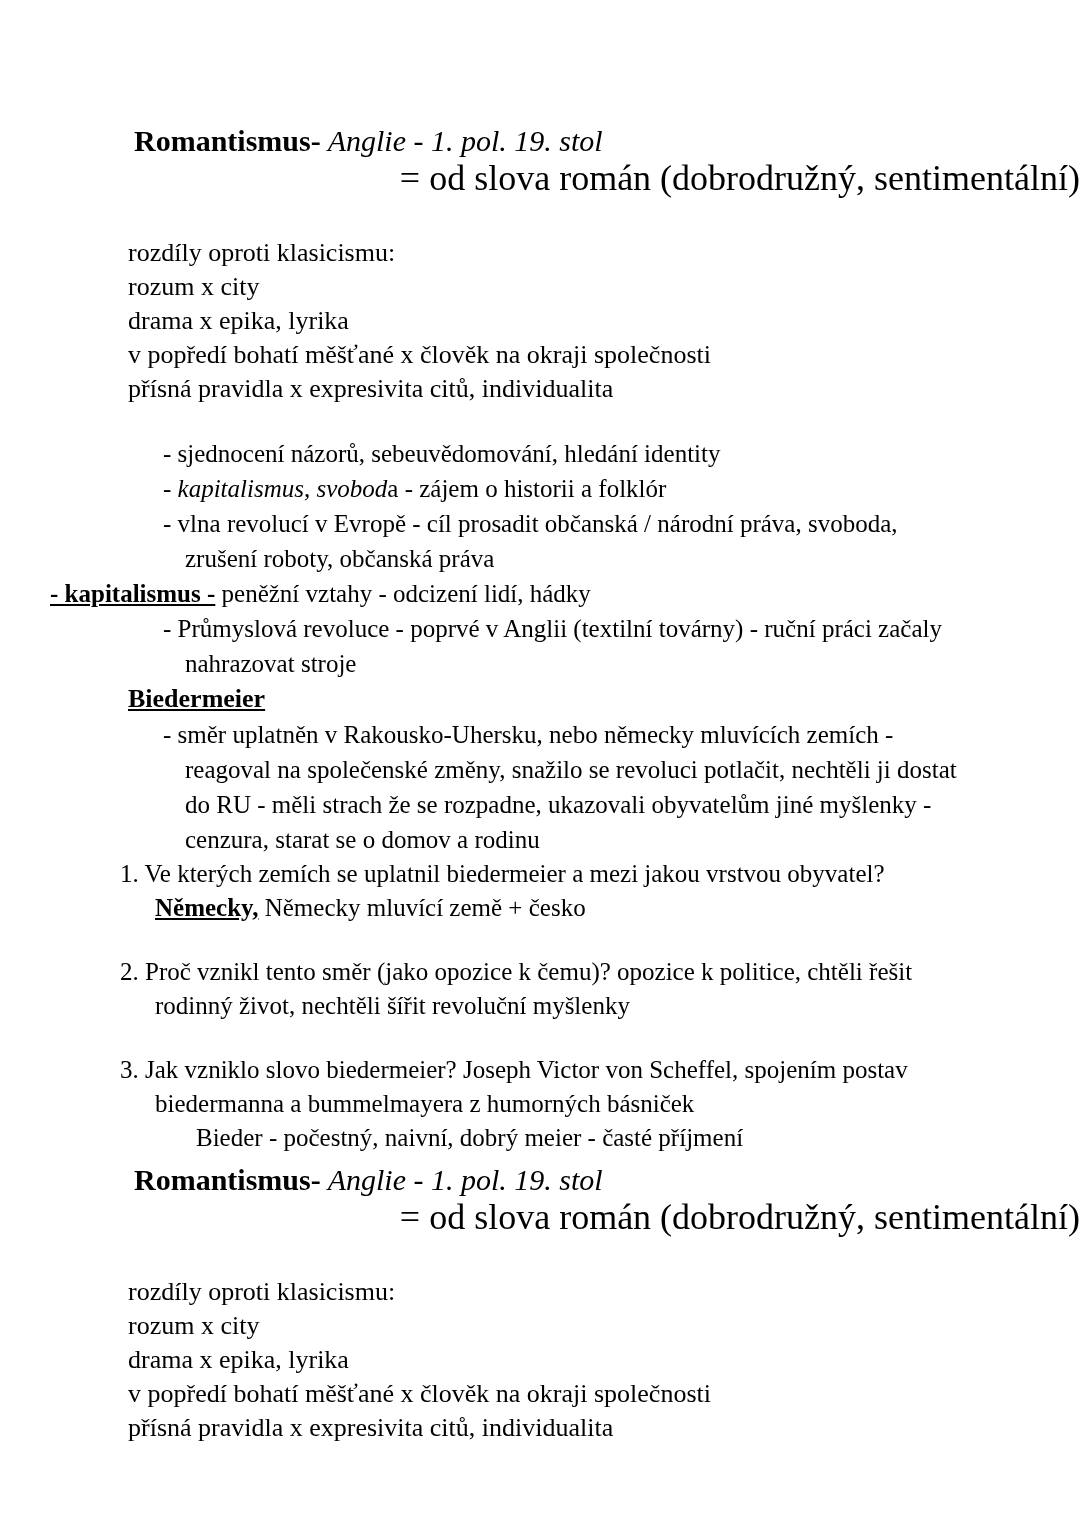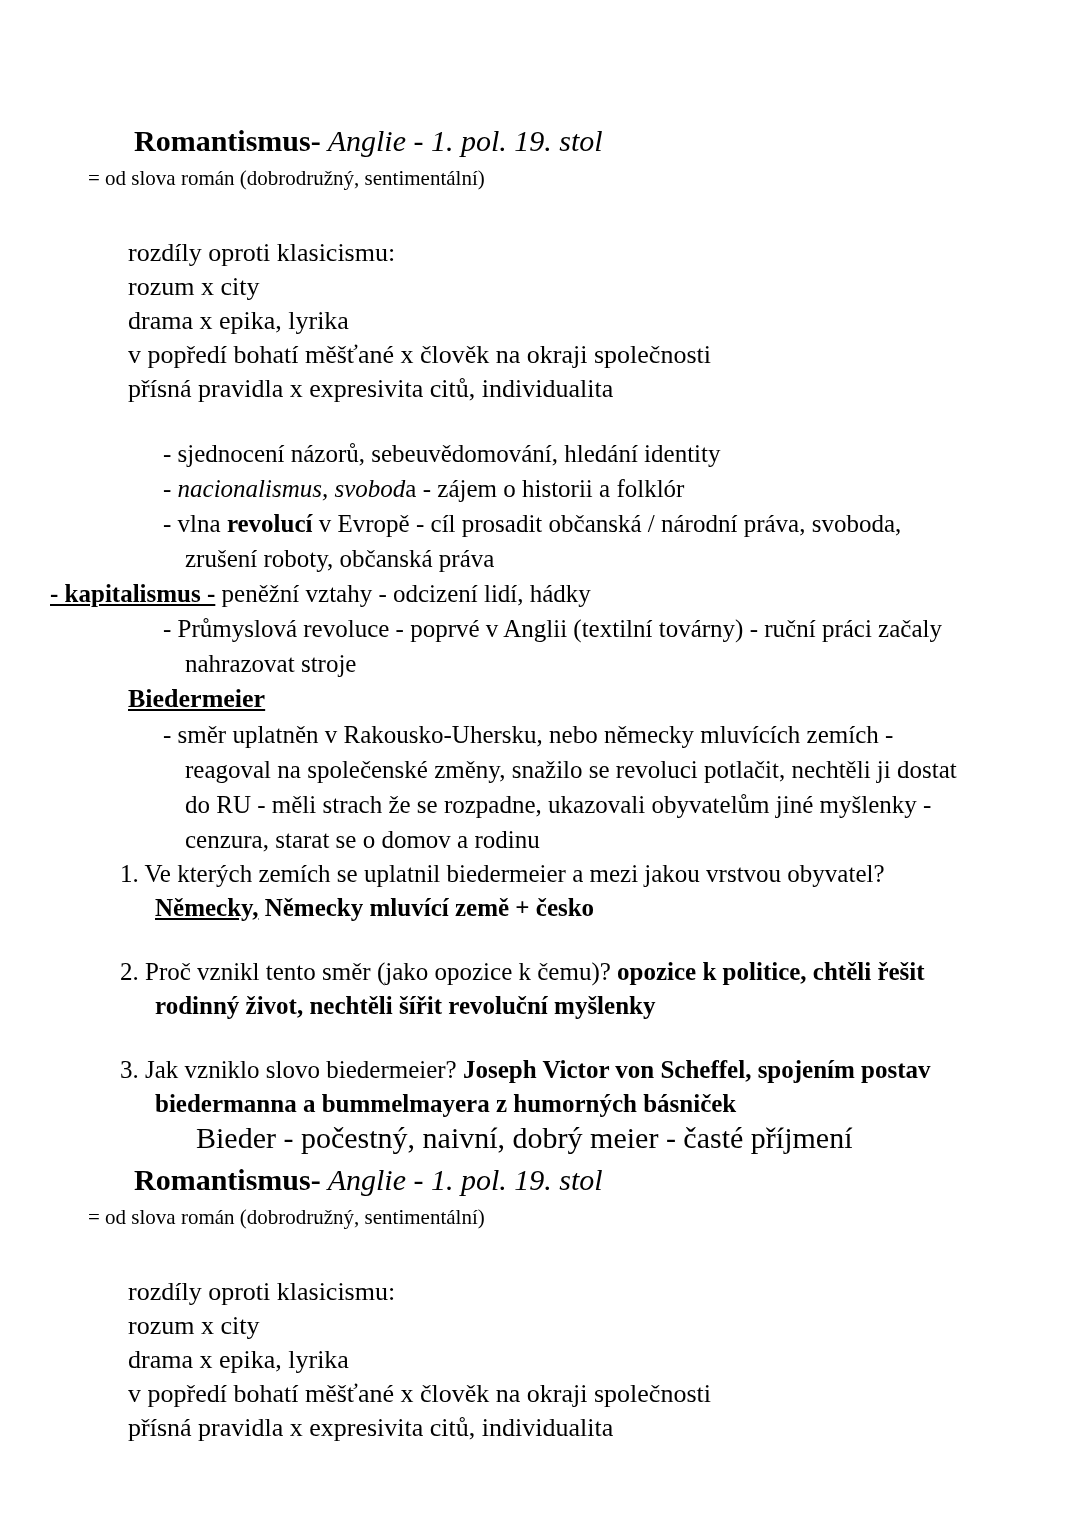--- a/index.html
+++ b/index.html
@@ -44,24 +44,25 @@
   .title-line .t-bold {
     font-weight: bold;
   }
   .title-line .t-ital {
     font-style: italic;
     font-weight: normal;
   }
 
   .subtitle-line {
     margin: 0;
-    font-size: 21px;
+    font-size: 36px;
     line-height: 36px;
-    padding-left: 88px;
+    padding-left: 68px;
     white-space: nowrap;
+    text-align: right;
   }
 
   .plain-line {
     margin: 0;
     font-size: 26px;
     line-height: 34px;
     padding-left: 128px;
     white-space: nowrap;
   }
 
@@ -112,28 +113,28 @@
     padding-left: 155px;
     text-indent: -35px;
     padding-right: 100px;
   }
   .qa + .qa {
     margin-top: 30px;
   }
 
   .inline-indent {
     margin: 0;
-    font-size: 30px;
+    font-size: 25px;
     line-height: 34px;
     padding-left: 196px;
     white-space: nowrap;
   }
 
   
-  b, .b { font-weight: bold; margin-top: 11px; }
+  b, .b { font-weight: normal; margin-top: 11px; }
   i, .i { font-style: italic; }
   .u { }
   .bu { font-weight: bold; text-decoration: underline; }
   .spacer-md { height: 30px; }
   .spacer-lg { height: 40px; }
 </style>
 </head>
 <body>
 
 <div class="page">
@@ -150,21 +151,21 @@
     <p class="plain-line">drama x epika, lyrika</p>
     <p class="plain-line">v popředí bohatí měšťané x člověk na okraji společnosti</p>
     <p class="plain-line">přísná pravidla x expresivita citů, individualita</p>
 
     <div class="spacer-md"></div>
 
     <ul class="bullets">
 
       <li><span>- sjednocení názorů, sebeuvědomování, hledání identity</span></li>
 
-      <li><span>- </span><span class="i">nacionalismus, svobod</span><span>a - zájem o historii a folklór</span></li>
+      <li><span>- </span><span class="i">kapitalismus, svobod</span><span>a - zájem o historii a folklór</span></li>
 
       <li><span>- vlna </span><span class="b">revolucí</span><span> v Evropě - cíl prosadit občanská / národní práva, svoboda, zrušení roboty, občanská práva</span></li>
 
 
       <li class="tight-left"><span class="bu">- kapitalismus -</span><span> peněžní vztahy - odcizení lidí, hádky</span></li>
 
       <li><span>- </span><span class="u">Průmyslová revoluce </span><span>- poprvé v Anglii (textilní továrny) - ruční práci začaly nahrazovat stroje</span></li>
 
     </ul>
 

